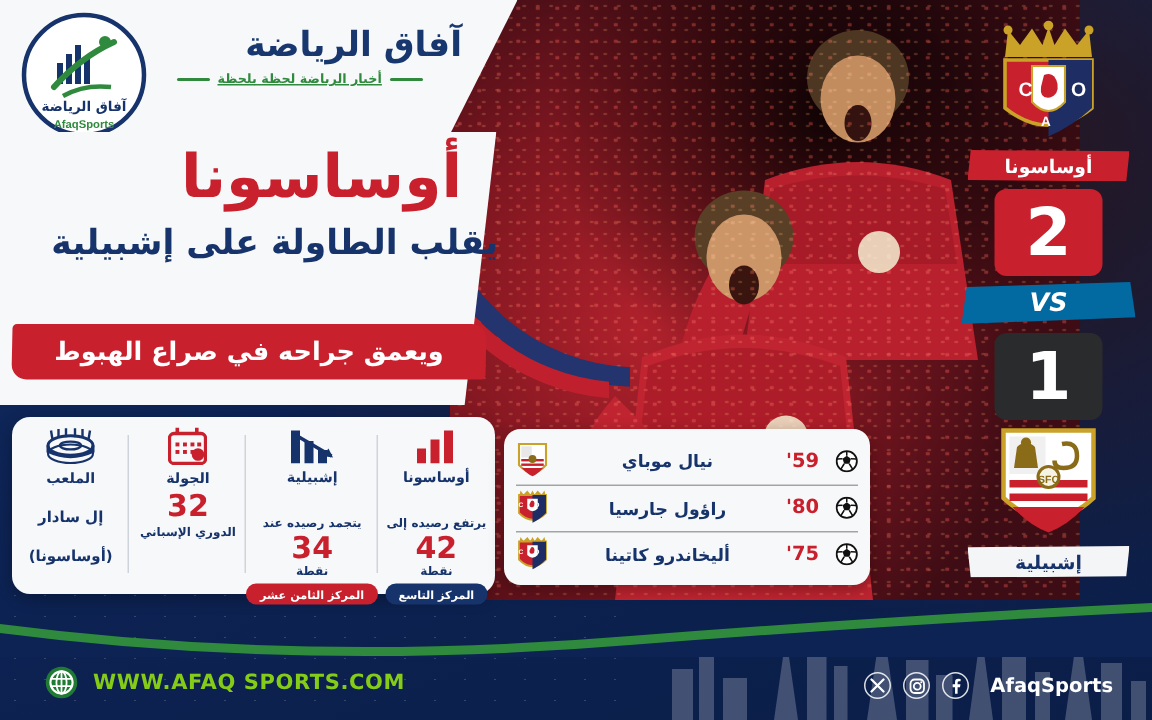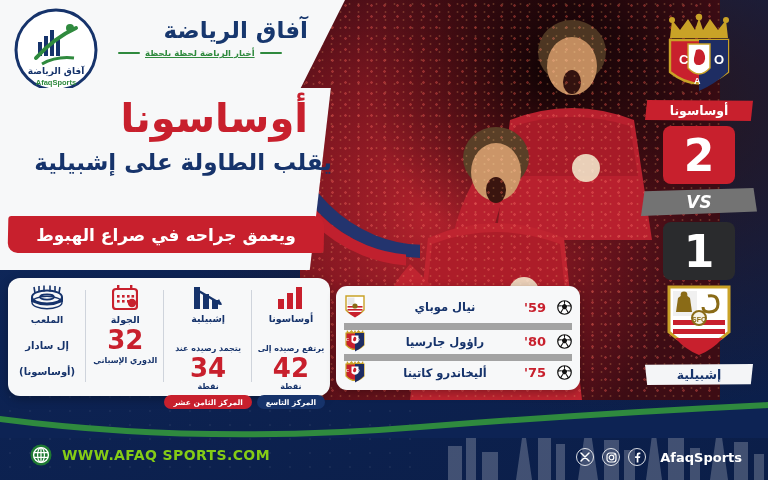--- a/index.html
+++ b/index.html
@@ -107,21 +107,21 @@
     flex:1; position:relative; display:flex; flex-direction:column;
     align-items:center; padding-top:7px; direction:rtl;
   }
   .stat + .stat:before {
     content:""; position:absolute; right:0; top:12px; width:1px; height:92px;
     background:#cfd4dc;
   }
   .stat-icon { height:25px; margin-bottom:4px; display:flex; align-items:flex-end; }
   .stat-team { font-size:9.5px; font-weight:800; color:#16336b; }
   .stat-desc { font-size:8px; font-weight:700; color:#16336b; margin-top:20px; }
-  .stat-num { font-size:26px; font-weight:800; line-height:1; margin-top:2px; }
+  .stat-num { font-size:20px; font-weight:800; line-height:1; margin-top:2px; }
   .stat-num.red { color:#c8202d; }
   .stat-unit { font-size:8px; font-weight:700; color:#16336b; margin-top:1px; }
   .stat-badge {
     margin-top:4px; padding:2.5px 9px; border-radius:9px;
     font-size:7.5px; font-weight:800; color:#fff; white-space:nowrap;
   }
   .badge-navy { background:#16336b; }
   .badge-red { background:#c8202d; }
   .stat-line { font-size:10px; font-weight:800; color:#16336b; margin-top:15px; }
   .stat-note { font-size:8px; font-weight:700; color:#16336b; margin-top:3px; }
@@ -130,21 +130,21 @@
   .scorers {
     position:absolute; left:336px; top:286px; width:244px; height:104px;
     background:#f7f8f9; border-radius:11px;
     box-shadow:0 3px 10px rgba(0,0,0,.3);
     padding:5px 8px; display:flex; flex-direction:column; justify-content:center;
   }
   .srow {
     display:flex; flex-direction:row-reverse; align-items:center;
     height:31px; gap:7px; direction:rtl;
   }
-  .srow + .srow { border-top:7px solid #a3a3a3; }
+  .srow + .srow { border-top:1px solid #a3a3a3; }
   .s-crest { width:22px; height:25px; flex:0 0 22px; }
   .s-name {
     flex:1; text-align:center; font-size:11.5px; font-weight:800; color:#16336b;
     direction:rtl;
   }
   .s-min { font-size:13px; font-weight:800; color:#c8202d; min-width:26px; text-align:left; }
   .s-ball { width:15px; height:15px; flex:0 0 15px; }
 
   
   .score-panel { position:absolute; right:0; top:0; width:138px; height:400px; }
@@ -159,21 +159,21 @@
   .sp-box {
     position:absolute; left:50%; transform:translateX(-50%);
     width:72px; height:58px; border-radius:8px;
     display:flex; align-items:center; justify-content:center;
     font-size:44px; font-weight:800; color:#fff;
   }
   .box-red { background:#c8202d; }
   .box-dark { background:#2a2b2d; }
   .sp-vs {
     position:absolute; left:50%; transform:translateX(-50%);
-    width:116px; height:28px; background:#737373;
+    width:116px; height:28px; background:#0369a1;
     clip-path:polygon(3% 12%,97% 0,100% 84%,0 100%);
     display:flex; align-items:center; justify-content:center;
     color:#fff; font-size:17px; font-weight:800; font-style:italic;
   }
 
   
   .green-curve {
     position:absolute; left:0; bottom:42px; width:768px; height:40px;
   }
   .footer { position:absolute; left:0; bottom:0; width:768px; height:56px; }

